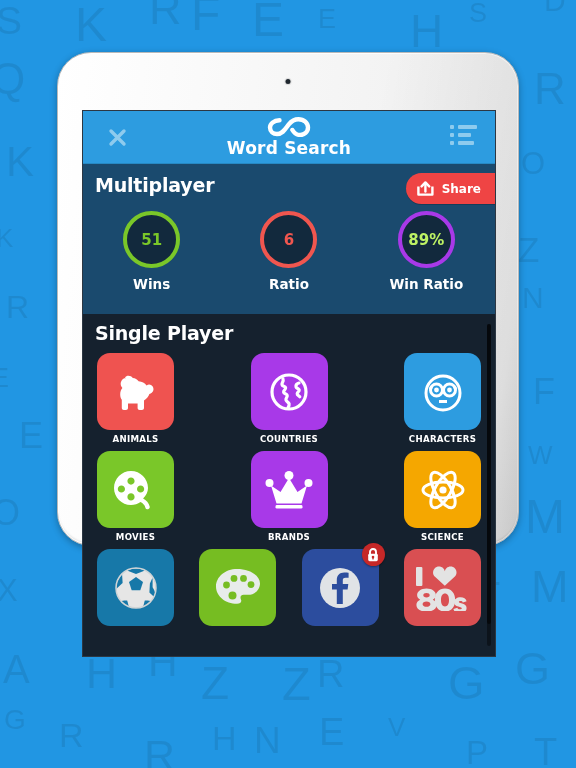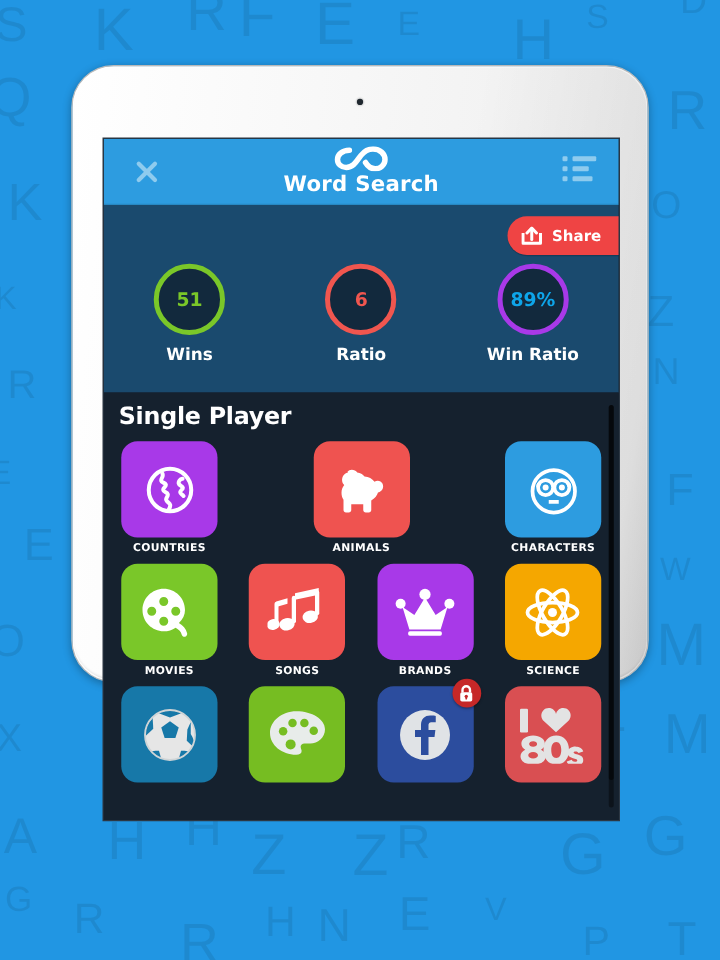--- a/index.html
+++ b/index.html
@@ -287,20 +287,21 @@
             <span class="menu-line l2"></span>
           </div>
         <div class="menu-row">
             <span class="menu-dot"></span>
             <span class="menu-line l3"></span>
           </div>
       </div>
     </div>
 
     <div id="multiplayer">
+      <div id="mp-title">Multiplayer</div>
       <div id="share-btn">
         <span id="share-icon">
           <svg width="17" height="15" viewBox="0 0 17 15">
             <path d="M1.4 5.4 V13.6 H15.4 V5.4" fill="none" stroke="#ffffff" stroke-width="2.4" stroke-linejoin="round"></path>
             <path d="M8.4 10.6 V2.2" fill="none" stroke="#ffffff" stroke-width="2.4" stroke-linecap="round"></path>
             <path d="M4.6 5.4 L8.4 1.4 L12.2 5.4" fill="none" stroke="#ffffff" stroke-width="2.4" stroke-linecap="round" stroke-linejoin="round"></path>
           </svg>
         </span>
         <span id="share-label">Share</span>
       </div>
@@ -312,56 +313,56 @@
             <div class="stat-label">Wins</div>
           </div>
           <div class="stat">
             <div class="ring" style="border-color: rgb(240, 86, 79);">
               <div class="val" style="color: rgb(240, 86, 79);">6</div>
             </div>
             <div class="stat-label">Ratio</div>
           </div>
           <div class="stat">
             <div class="ring" style="border-color: rgb(168, 57, 232);">
-              <div class="val" style="color: #0ea5e9;">89%</div>
+              <div class="val" style="color: #bef264;">89%</div>
             </div>
             <div class="stat-label">Win Ratio</div>
           </div>
         </div>
     </div>
 
     <div id="single-player">
       <div id="sp-title">Single Player</div>
       <div id="tiles">
           <div class="tile-row">
-            <div class="tile-cell">
-              <div class="tile" style="background: rgb(168, 57, 232);">
-                <span style="display: flex;">
-                  <svg width="46" height="46" viewBox="0 0 46 46">
-                    <g fill="none" stroke="#ffffff" stroke-width="3.2">
-        <circle cx="23" cy="23" r="17"></circle>
-                    </g>
-        <path d="M17 10c1 2.6-1.4 3.6-1 5.6.4 2 3 1.2 3.6 3 .6 1.8-2.2 2.4-2 4.4.2 2 3.2 1.4 3.6 3.4.4 2-1.8 2.6-1.2 4.6.5 1.7 2.6 2.1 3.1 3.8.4 1.4-.4 2.8-1.2 4.2M33 14c-2 .4-3.4 2-3 3.8.4 1.8 2.8 1.6 3.2 3.2.4 1.6-1.8 2-2 3.6-.2 1.6 1.6 2 2.6 3.2" fill="none" stroke="#ffffff" stroke-width="3.2" stroke-linecap="round"></path>
-        </svg>
-                </span>
-              </div>
-              <div class="tile-label">COUNTRIES</div>
-            </div>
             <div class="tile-cell">
               <div class="tile" style="background: rgb(239, 83, 80);">
                 <span style="display: flex;">
                   <svg width="48" height="44" viewBox="0 0 48 44">
                     <g fill="#ffffff">
         <path d="M14 8c-2.6 0-4.6 2-5.2 4.6-.5 2.2.3 4.2 1.6 5.4-1.4 1.6-2.2 3.8-2.2 6.2 0 2.4.6 4.2 1.6 5.6V38c0 1.1.9 2 2 2h2.2c1.1 0 2-.9 2-2v-4.6h9.6V38c0 1.1.9 2 2 2H30c1.1 0 2-.9 2-2v-7.6c2.8-1.6 4.6-4 5.4-6.4 1.8-.4 3.2-1.6 3.8-3.2.8-2.2 0-4.4-1.8-5.6-1.6-1-3.4-.8-4.8.2-1.8-2.4-4.6-4-8-4.2-1.4-1.8-3.4-3-5.8-3.2-1-1.4-2.6-2.2-4.4-2.2-1.4 0-2.6.6-3.4 1.6.4.4.8.8 1 1.2z"></path>
         <path d="M37.6 22.6c1.9 0 3.4-1.5 3.4-3.4s-1.5-3.4-3.4-3.4-3.4 1.5-3.4 3.4 1.5 3.4 3.4 3.4z"></path>
       </g>
                   </svg>
                 </span>
               </div>
               <div class="tile-label">ANIMALS</div>
+            </div>
+            <div class="tile-cell">
+              <div class="tile" style="background: rgb(168, 57, 232);">
+                <span style="display: flex;">
+                  <svg width="46" height="46" viewBox="0 0 46 46">
+                    <g fill="none" stroke="#ffffff" stroke-width="3.2">
+        <circle cx="23" cy="23" r="17"></circle>
+                    </g>
+        <path d="M17 10c1 2.6-1.4 3.6-1 5.6.4 2 3 1.2 3.6 3 .6 1.8-2.2 2.4-2 4.4.2 2 3.2 1.4 3.6 3.4.4 2-1.8 2.6-1.2 4.6.5 1.7 2.6 2.1 3.1 3.8.4 1.4-.4 2.8-1.2 4.2M33 14c-2 .4-3.4 2-3 3.8.4 1.8 2.8 1.6 3.2 3.2.4 1.6-1.8 2-2 3.6-.2 1.6 1.6 2 2.6 3.2" fill="none" stroke="#ffffff" stroke-width="3.2" stroke-linecap="round"></path>
+        </svg>
+                </span>
+              </div>
+              <div class="tile-label">COUNTRIES</div>
             </div>
             <div class="tile-cell">
               <div class="tile" style="background: rgb(45, 156, 224);">
                 <span style="display: flex;">
                   <svg width="48" height="46" viewBox="0 0 48 46">
                     <g fill="none" stroke="#ffffff" stroke-width="3">
         <path d="M7 24c0-9.4 7.6-17 17-17s17 7.6 17 17-7.6 17-17 17S7 33.4 7 24z"></path>
         <circle cx="17.5" cy="21" r="6"></circle>
                       <circle cx="30.5" cy="21" r="6"></circle>
         <path d="M23.5 21h1"></path>
@@ -382,39 +383,20 @@
               <div class="tile" style="background: rgb(122, 199, 41);">
                 <span style="display: flex;">
                   <svg width="48" height="46" viewBox="0 0 48 46">
                     <g fill="#ffffff">
         <path d="M19 4C9.6 4 2 11.6 2 21s7.6 17 17 17c3.5 0 6.8-1.1 9.5-2.9 2.6 1.4 4.3 3.1 4.9 5.6.3 1.2 1.5 1.9 2.7 1.6 1.2-.3 1.9-1.5 1.6-2.7-.9-3.7-3.4-6.3-6.6-8.1C34.3 28.4 36 24.9 36 21c0-9.4-7.6-17-17-17zm0 6.5c2 0 3.6 1.6 3.6 3.6S21 17.7 19 17.7s-3.6-1.6-3.6-3.6 1.6-3.6 3.6-3.6zM9.4 18.4c2 0 3.6 1.6 3.6 3.6s-1.6 3.6-3.6 3.6-3.6-1.6-3.6-3.6 1.6-3.6 3.6-3.6zm19.2 0c2 0 3.6 1.6 3.6 3.6s-1.6 3.6-3.6 3.6-3.6-1.6-3.6-3.6 1.6-3.6 3.6-3.6zM19 26.3c2 0 3.6 1.6 3.6 3.6s-1.6 3.6-3.6 3.6-3.6-1.6-3.6-3.6 1.6-3.6 3.6-3.6z"></path>
                     </g>
                   </svg>
                 </span>
               </div>
               <div class="tile-label">MOVIES</div>
-            </div>
-            <div class="tile-cell">
-              <div class="tile" style="background: rgb(239, 83, 80);">
-                <span style="display: flex;">
-                  <svg width="48" height="46" viewBox="0 0 48 46">
-                    <g fill="#ffffff">
-        <path d="M22 7.5 41 3.4v5.3L22 12.8z"></path>
-        <rect x="19.4" y="9.6" width="3.4" height="22" rx="1.7"></rect>
-        <rect x="38" y="5.2" width="3.4" height="20" rx="1.7"></rect>
-        <ellipse cx="15.6" cy="32.4" rx="6.2" ry="5" transform="rotate(-12 15.6 32.4)"></ellipse>
-        <ellipse cx="34.2" cy="26.4" rx="6.2" ry="5" transform="rotate(-12 34.2 26.4)"></ellipse>
-        <rect x="5.6" y="14.4" width="3.2" height="17" rx="1.6"></rect>
-        <ellipse cx="4.6" cy="32.6" rx="5.2" ry="4.3" transform="rotate(-12 4.6 32.6)"></ellipse>
-        <path d="M7 14.2 16 11.6v4.4L7 18.6z"></path>
-                    </g>
-                  </svg>
-                </span>
-              </div>
-              <div class="tile-label">SONGS</div>
             </div>
             <div class="tile-cell">
               <div class="tile" style="background: rgb(168, 57, 232);">
                 <span style="display: flex;">
                   <svg width="48" height="40" viewBox="0 0 48 40">
                     <g fill="#ffffff">
         <path d="M6 15.5l5.5 18h25l5.5-18-9.5 6.5L24 8l-8.5 14z"></path>
         <circle cx="4.5" cy="13" r="4"></circle>
                       <circle cx="43.5" cy="13" r="4"></circle>
                       <circle cx="24" cy="5.5" r="4.5"></circle>

